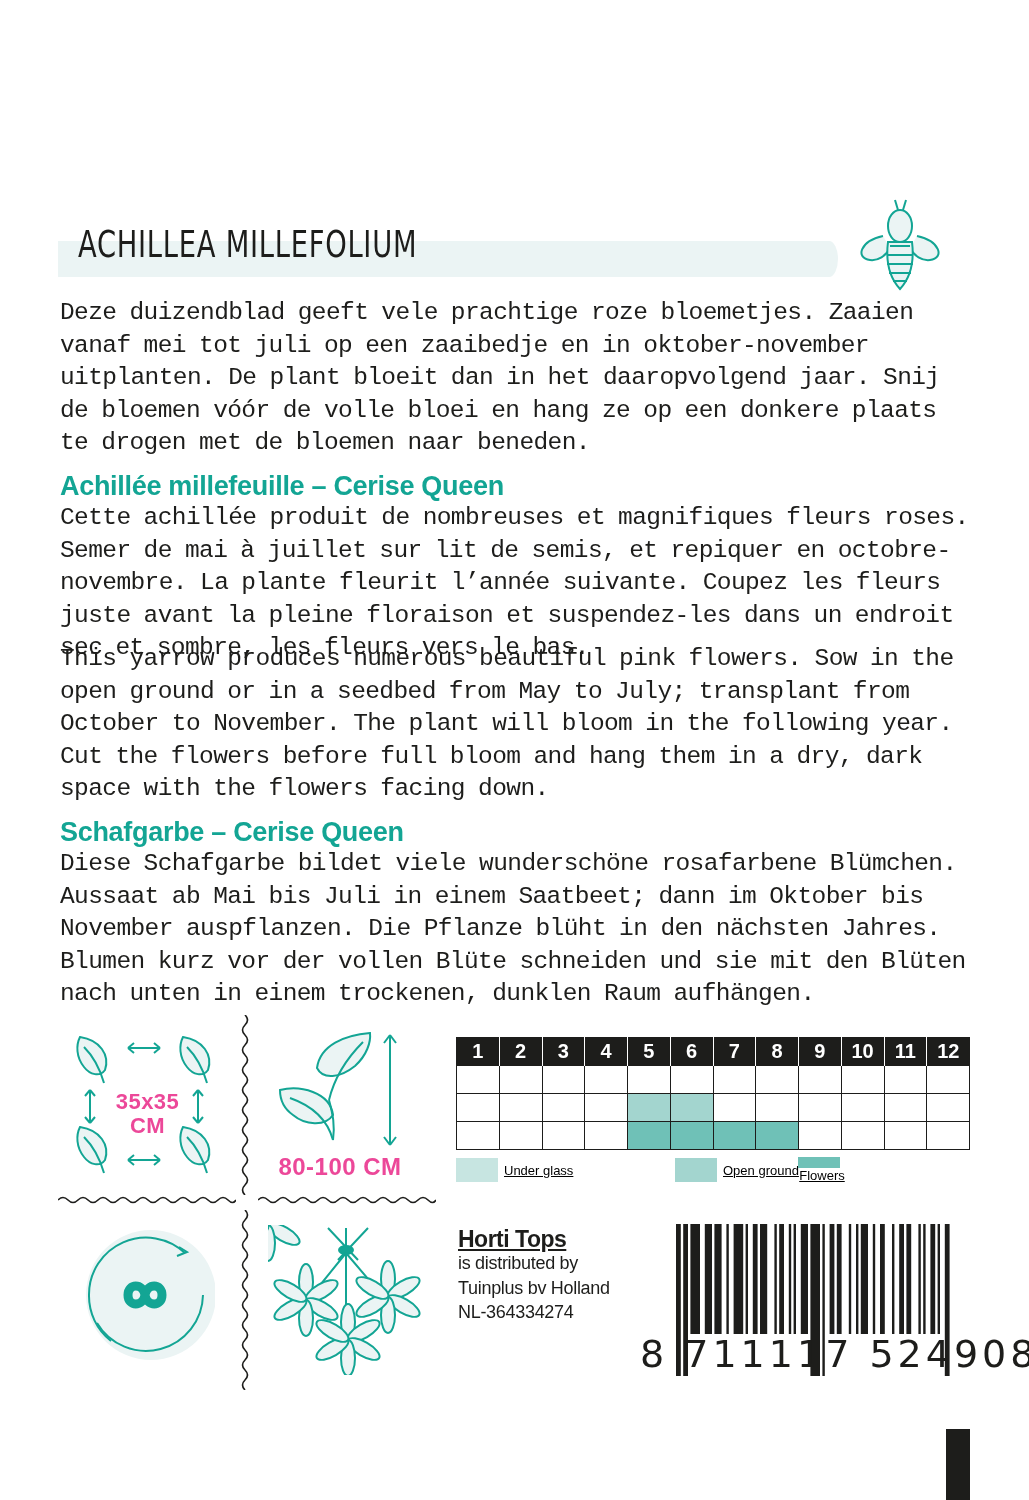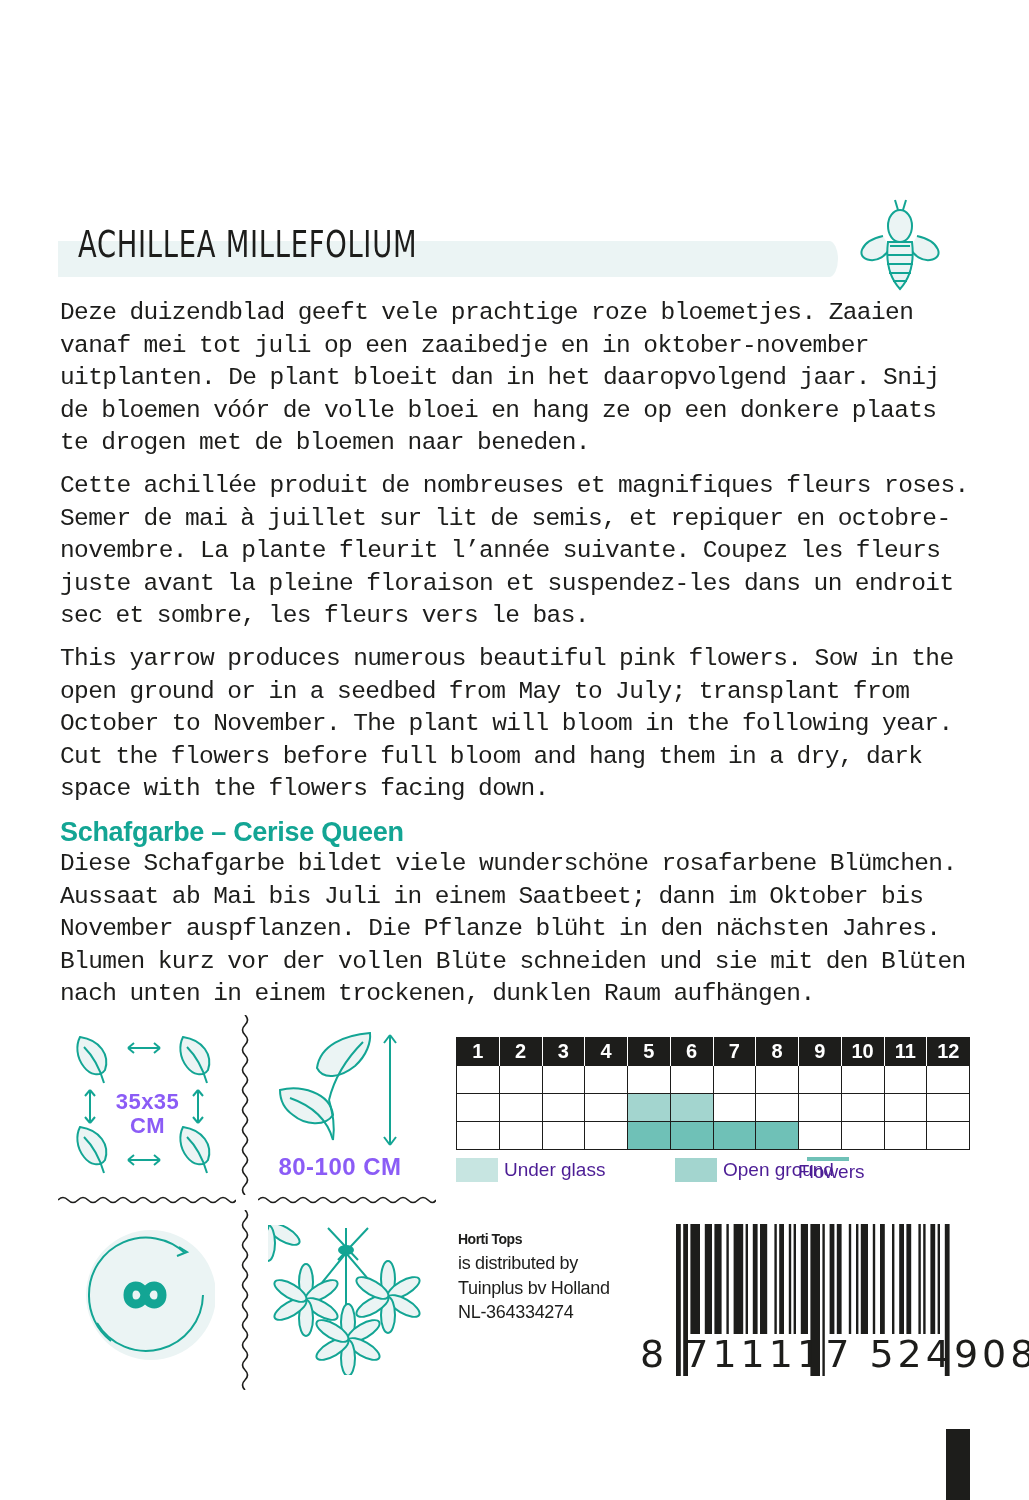--- a/index.html
+++ b/index.html
@@ -31,44 +31,44 @@
     font-size: 24.5px; line-height: 32.6px; margin: 0; color: #1d1d1b;
     letter-spacing: -0.6px; word-spacing: -1px; font-family: Liberation Mono, monospace;
   }
   #sec-nl { top: 297px; }
   #sec-fr { top: 470px; }
   #sec-en { top: 643px; }
   #sec-de { top: 816px; }
 
   
   .wavy { position: absolute; }
-  .teal-label { position: absolute; color: #8b5cf6; font-weight: bold; text-align: center; }
+  .teal-label { position: absolute; color: #ec4899; font-weight: bold; text-align: center; }
   #spacing-label { left: 100px; top: 1090px; width: 95px; font-size: 22px; line-height: 24px; letter-spacing: 0.5px; }
   #height-label { left: 270px; top: 1155px; width: 140px; font-size: 24px; line-height: 24px; letter-spacing: 0.5px; }
 
   
   #calendar { left: 456px; top: 1037px; width: 514px; }
   #cal-table { border-collapse: collapse; width: 514px; table-layout: fixed; }
   #cal-table th {
     background: #1d1d1b; color: #fff; font-weight: bold; font-size: 20px; height: 28px; padding: 0;
     border-left: 1px solid #fff; text-align: center;
   }
   #cal-table th:first-child { border-left: 1px solid #1d1d1b; }
   #cal-table td { height: 27px; border: 1px solid #1d1d1b; padding: 0; background: #fff; }
   #cal-table td.og { background: #a3d5cf; }
   #cal-table td.fl { background: #6fc1b7; }
 
   #legend { left: 456px; top: 1157px; width: 514px; height: 26px; }
   .legend-item { position: absolute; top: 0; height: 26px; display: flex; align-items: center; }
   .legend-swatch { width: 42px; height: 24px; margin-right: 6px; }
-  .legend-label { font-size: 19px; color: #4c1d95; white-space: nowrap; }
+  .legend-label { font-size: 13px; color: #000000; white-space: nowrap; text-decoration: underline; }
 
   
   #distributor { left: 458px; top: 1227px; width: 200px; }
-  #distributor .brand { font-weight: bold; font-size: 14px; line-height: 24px; margin: 0; letter-spacing: -0.5px; }
+  #distributor .brand { font-weight: bold; font-size: 23px; line-height: 24px; margin: 0; letter-spacing: -0.5px; text-decoration: underline; }
   #distributor .line { font-size: 18px; line-height: 24.5px; margin: 0; letter-spacing: -0.3px; }
 
   
   #barcode { left: 672px; top: 1224px; width: 300px; height: 152px; }
   #barcode-digits {
     left: 640px; top: 1332px; font-family: "DejaVu Sans", sans-serif; font-size: 38px; color: #1d1d1b;
     letter-spacing: 4px; white-space: nowrap;
   }
 
   #black-tab { left: 946px; top: 1429px; width: 24px; height: 71px; background: #1d1d1b; }
@@ -91,20 +91,21 @@
       <path d="M37 68 H63"></path>
       <path d="M39 77 H61"></path>
       <path d="M43 85 H57"></path>
   </svg>
 </div>
 
 <div id="sec-nl" class="section">
   <p class="sec-body">Deze duizendblad geeft vele prachtige roze bloemetjes. Zaaien vanaf mei tot juli op een zaaibedje en in oktober-november uitplanten. De plant bloeit dan in het daaropvolgend jaar. Snij de bloemen vóór de volle bloei en hang ze op een donkere plaats te drogen met de bloemen naar beneden.</p>
 </div>
 <div id="sec-fr" class="section">
+  <h2 class="sec-title">Achillée millefeuille – Cerise Queen</h2>
   <p class="sec-body">Cette achillée produit de nombreuses et magnifiques fleurs roses. Semer de mai à juillet sur lit de semis, et repiquer en octobre-novembre. La plante fleurit l’année suivante. Coupez les fleurs juste avant la pleine floraison et suspendez-les dans un endroit sec et sombre, les fleurs vers le bas.</p>
 </div>
 <div id="sec-en" class="section">
   <p class="sec-body">This yarrow produces numerous beautiful pink flowers. Sow in the open ground or in a seedbed from May to July; transplant from October to November. The plant will bloom in the following year. Cut the flowers before full bloom and hang them in a dry, dark space with the flowers facing down.</p>
 </div>
 <div id="sec-de" class="section">
   <h2 class="sec-title">Schafgarbe – Cerise Queen</h2>
   <p class="sec-body">Diese Schafgarbe bildet viele wunderschöne rosafarbene Blümchen. Aussaat ab Mai bis Juli in einem Saatbeet; dann im Oktober bis November auspflanzen. Die Pflanze blüht in den nächsten Jahres. Blumen kurz vor der vollen Blüte schneiden und sie mit den Blüten nach unten in einem trockenen, dunklen Raum aufhängen.</p>
 </div>
 

